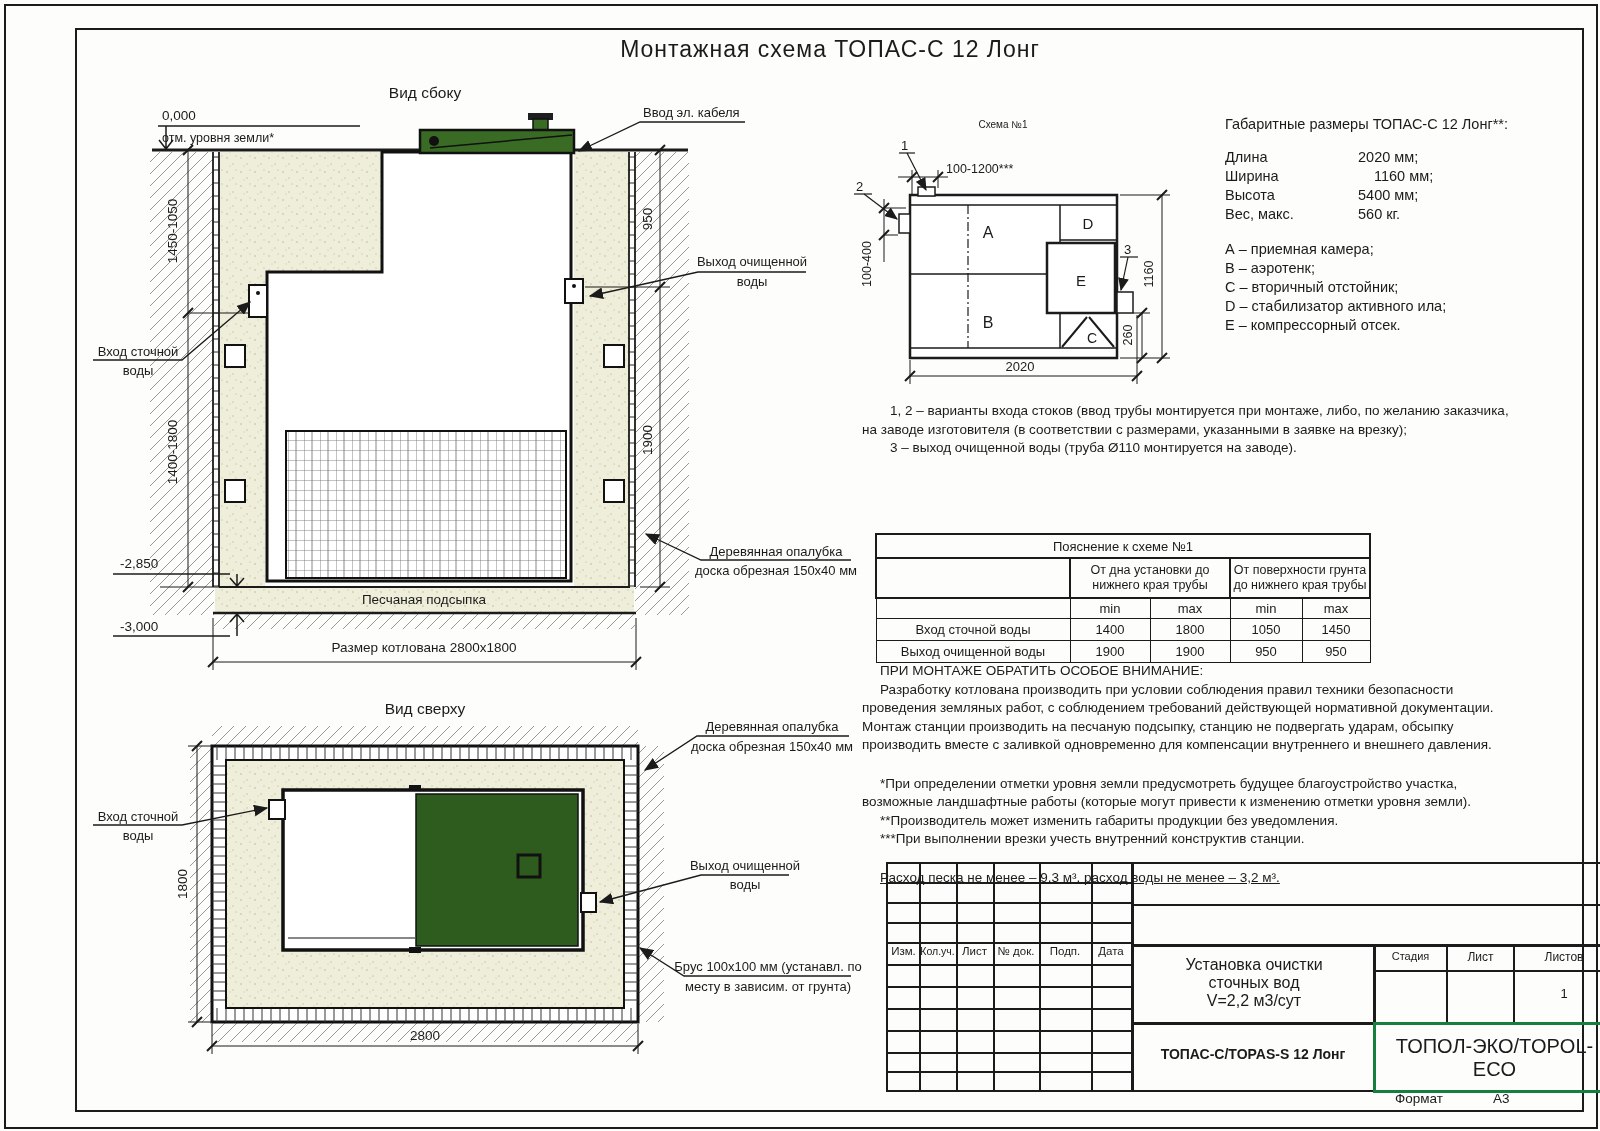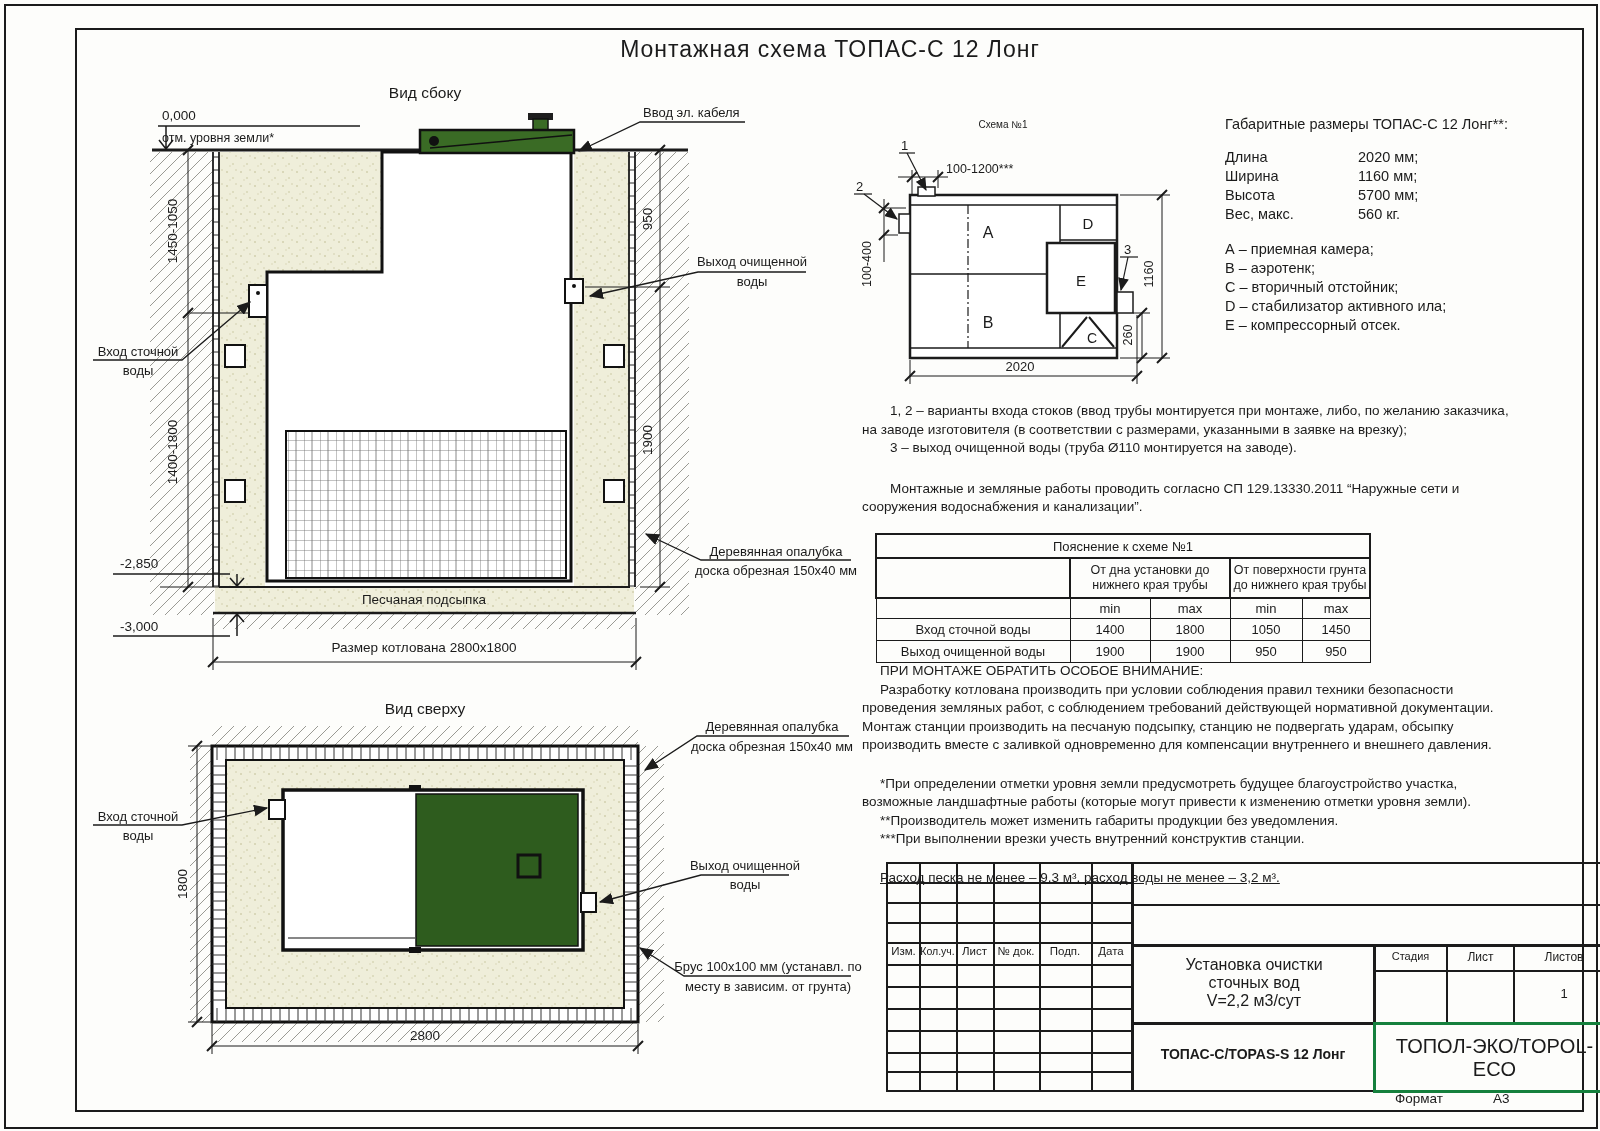--- a/index.html
+++ b/index.html
@@ -262,45 +262,44 @@
     <text x="1020" y="371" text-anchor="middle" font-size="13">2020</text>
   </svg>
 
   <div class="abs txt" style="left:1225px;top:115px;width:330px;">
     <div>Габаритные размеры ТОПАС-С 12 Лонг**:</div>
     <div style="height:14px;"></div>
     <div style="display:flex;">
         <span style="width:133px;">Длина</span>
         <span>2020 мм;</span>
       </div>
-    <div style="display:flex;">
+    <div style="display:flex;gap:16px;">
         <span style="width:133px;">Ширина</span>
         <span>1160 мм;</span>
       </div>
     <div style="display:flex;">
         <span style="width:133px;">Высота</span>
-        <span>5700 мм;</span>
+        <span>5400 мм;</span>
       </div>
     <div style="display:flex;">
         <span style="width:133px;">Вес, макс.</span>
         <span>560 кг.</span>
       </div>
     <div style="height:16px;"></div>
     <div>А – приемная камера;</div>
     <div>В – аэротенк;</div>
     <div>С – вторичный отстойник;</div>
     <div>D – стабилизатор активного ила;</div>
     <div>Е – компрессорный отсек.</div>
   </div>
 
   <div class="abs note-par" style="left:862px;top:402px;width:648px;">
     <div class="indent">1, 2 – варианты входа  стоков (ввод трубы монтируется при монтаже, либо, по желанию заказчика, на заводе изготовителя (в соответствии с размерами, указанными в заявке на врезку);</div>
     <div class="indent">3 – выход очищенной воды (труба Ø110 монтируется на заводе).</div>
     <div style="height:22px;"></div>
-    <div class="indent">Монтажные и земляные работы проводить согласно СП 129.13330.2011 “Наружные сети и сооружения водоснабжения и канализации”.</div>
   </div>
 
   <table class="expl abs" style="left:875px;top:533px;">
     <tbody>
         <tr>
           <td colspan="5" style="height:22px;border-width:2.2px;">Пояснение к схеме №1</td>
         </tr>
     <tr>
       <td style="width:188px;height:38px;border-width:2.2px;"></td>
       <td colspan="2" class="grp" style="width:150px;border-width:2.2px;border-radius:11px;">От дна установки до нижнего края трубы</td>

